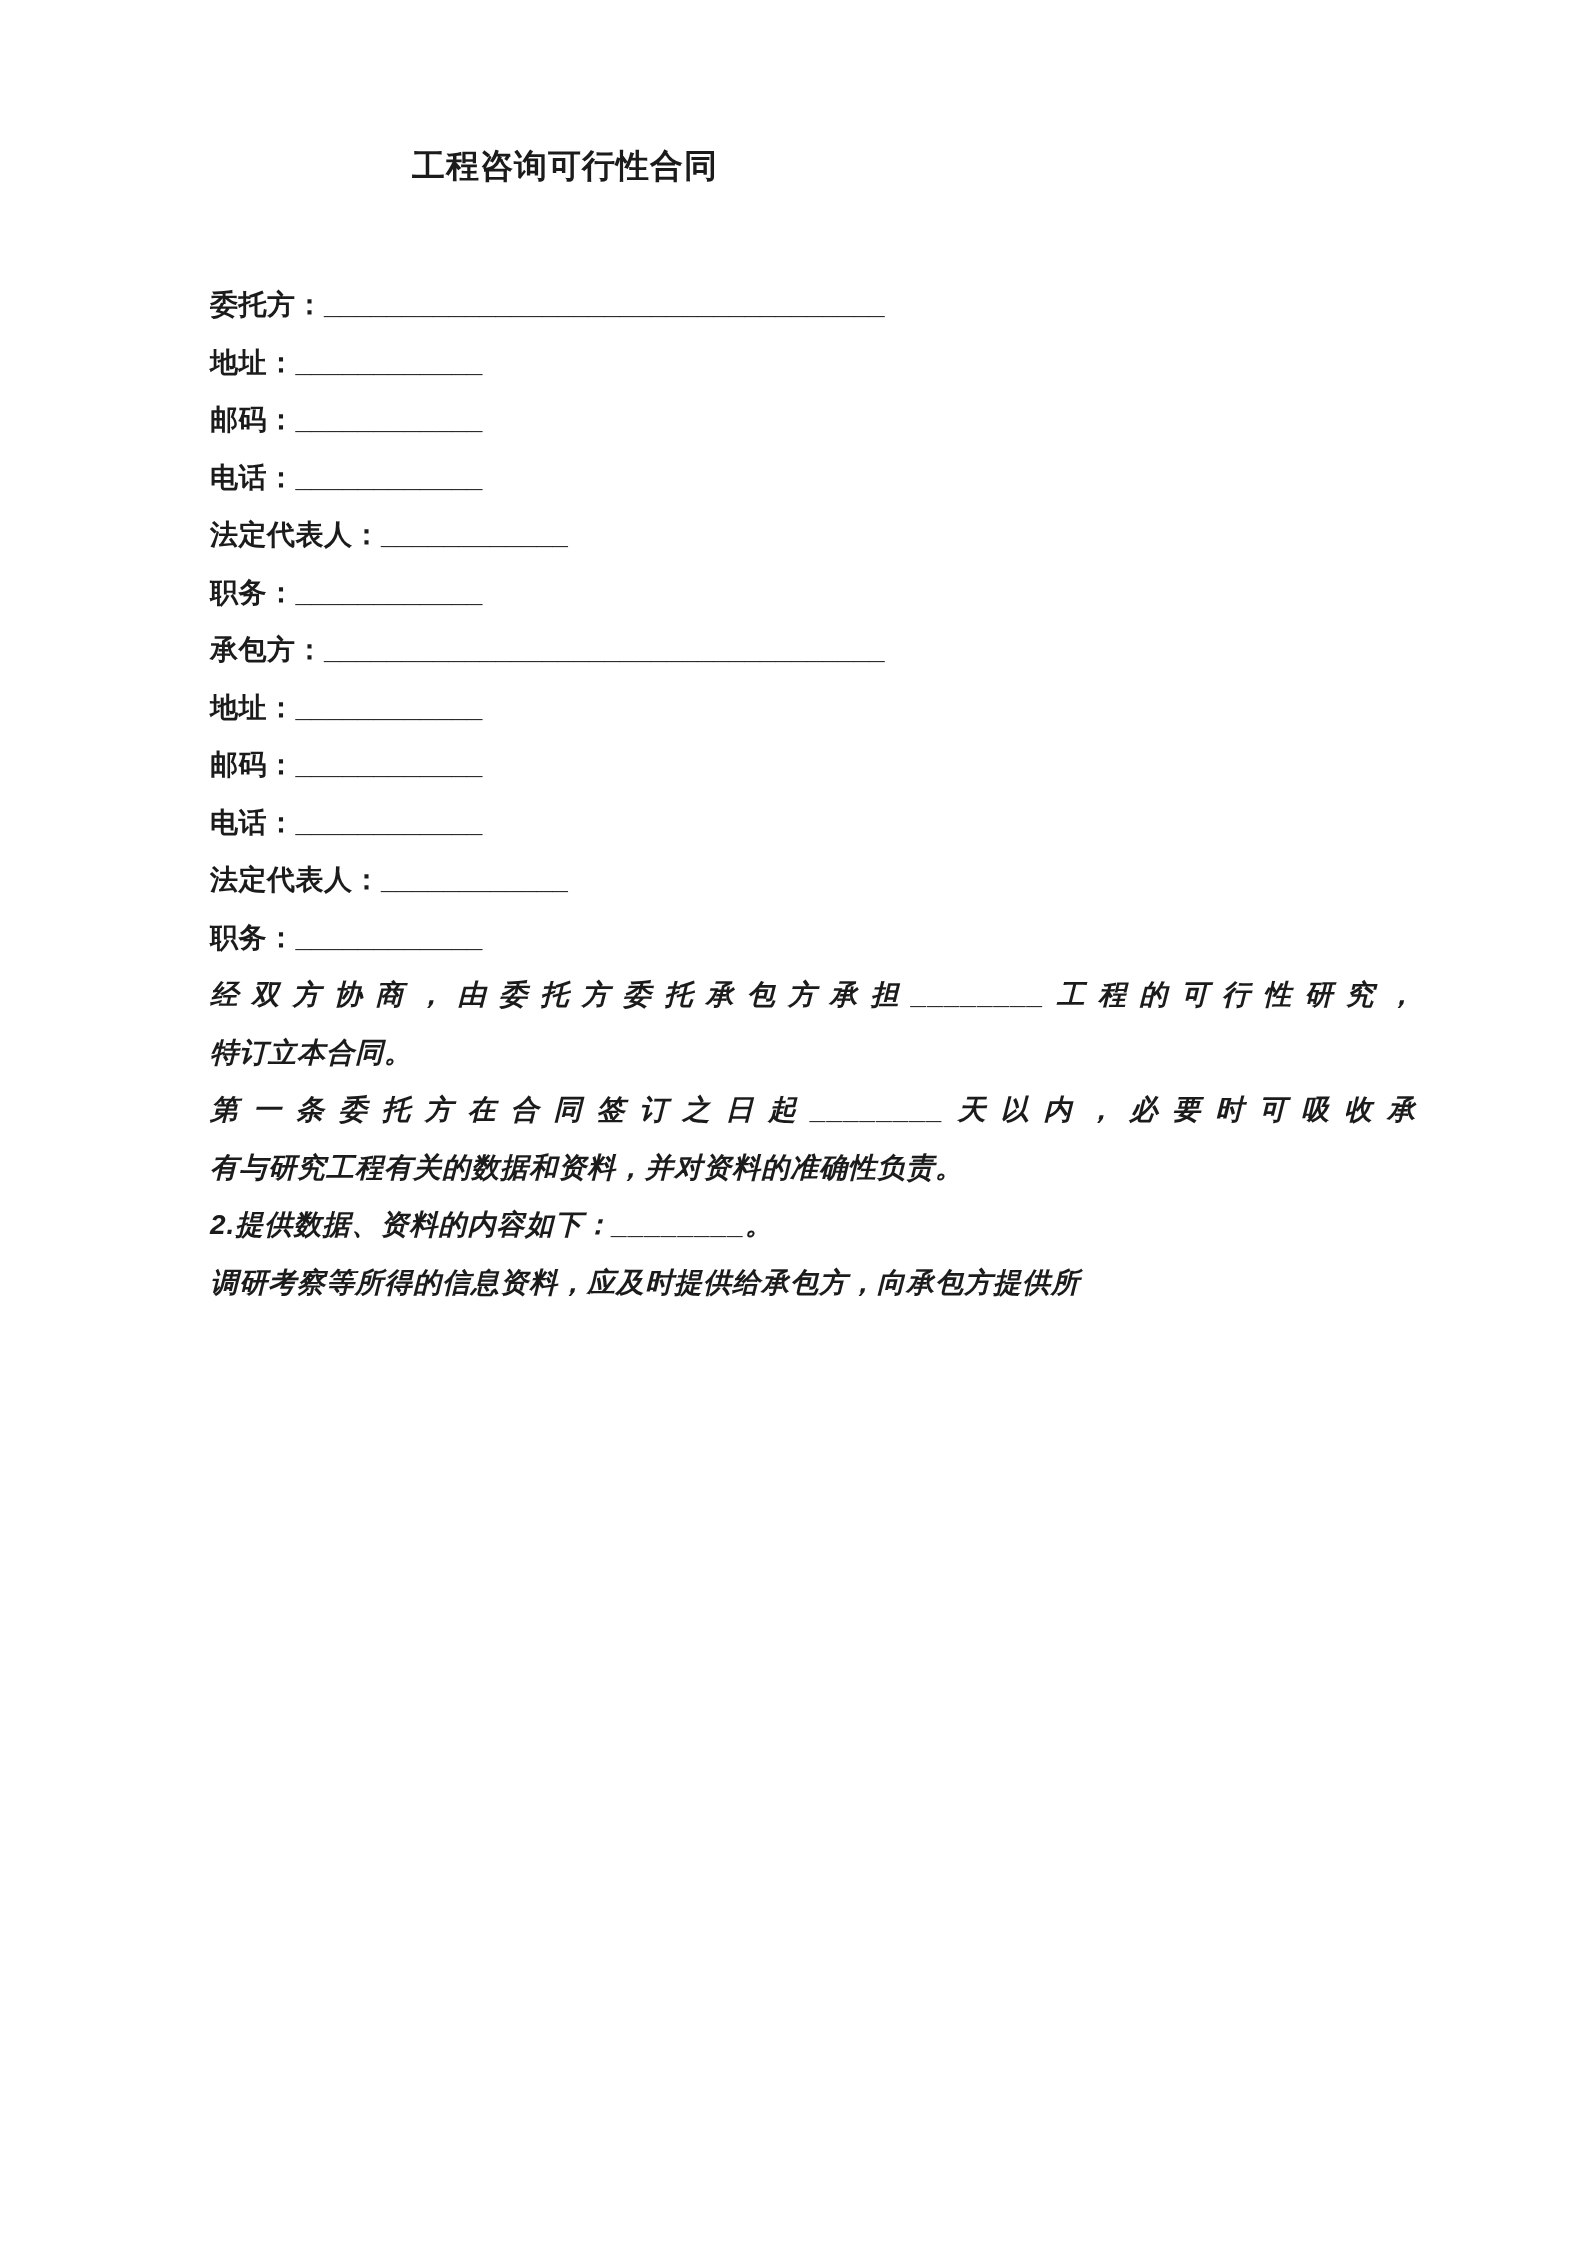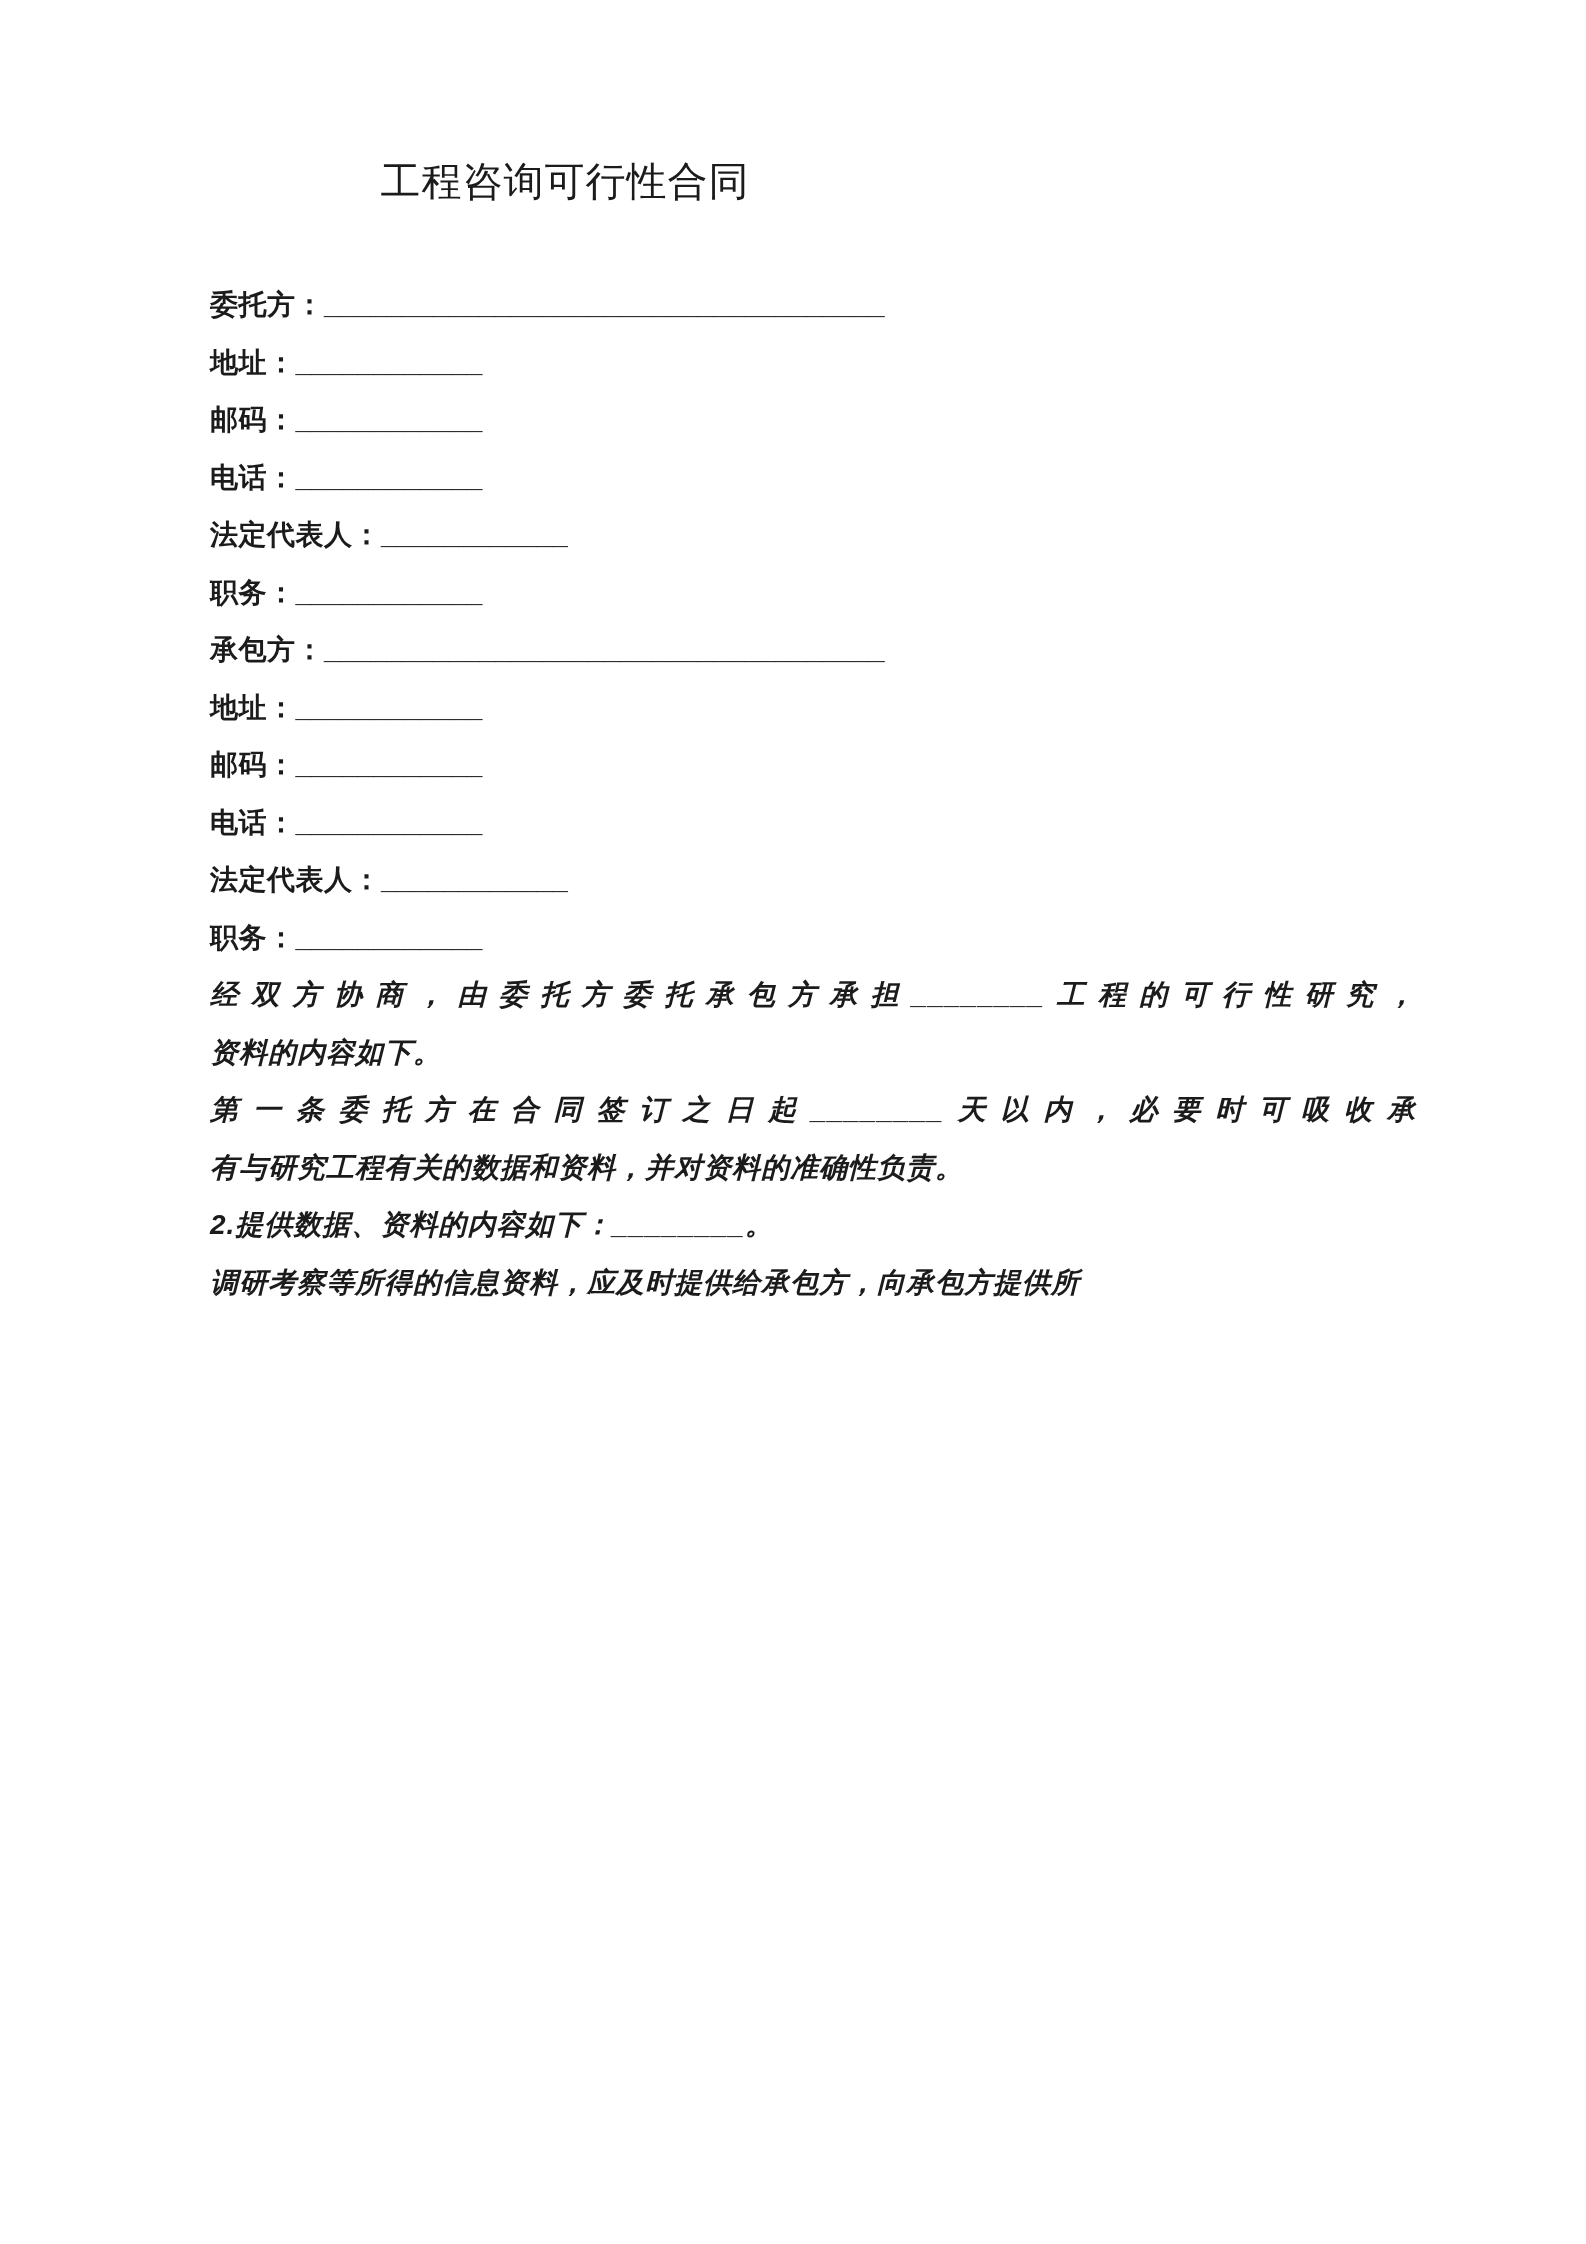--- a/index.html
+++ b/index.html
@@ -15,26 +15,26 @@
     color: #1b1b1b;
     overflow: hidden;
   }
   .page {
     position: absolute;
     inset: 0;
     background: #ffffff;
   }
   .doc-title {
     position: absolute;
-    top: 154px;
+    top: 144px;
     left: 0;
     width: 1130px;
     text-align: center;
-    font-size: 40px;
-    font-weight: 400;
+    font-size: 33px;
+    font-weight: 700;
     letter-spacing: 1px;
   }
   .content {
     position: absolute;
     top: 276px;
     left: 170px;
     width: 1246px;
   }
   .line {
     font-size: 28px;
@@ -99,20 +99,20 @@
       <span>电话：</span><span class="blank">____________</span>
     </div>
     <div class="line field-row">
       <span>法定代表人：</span><span class="blank">____________</span>
     </div>
     <div class="line field-row">
       <span>职务：</span><span class="blank">____________</span>
     </div>
 
     <div class="line body-line just">经双方协商，由委托方委托承包方承担________工程的可行性研究，</div>
-    <div class="line body-line">资料的内容如下。</div>
+    <div class="line body-line">特订立本合同。</div>
     <div class="line body-line just">第一条委托方在合同签订之日起________天以内，必要时可吸收承</div>
     <div class="line body-line">有与研究工程有关的数据和资料，并对资料的准确性负责。</div>
     <div class="line body-line">2.提供数据、资料的内容如下：________。</div>
     <div class="line body-line">调研考察等所得的信息资料，应及时提供给承包方，向承包方提供所</div>
 
   </div>
 </div>
 
 </body></html>

